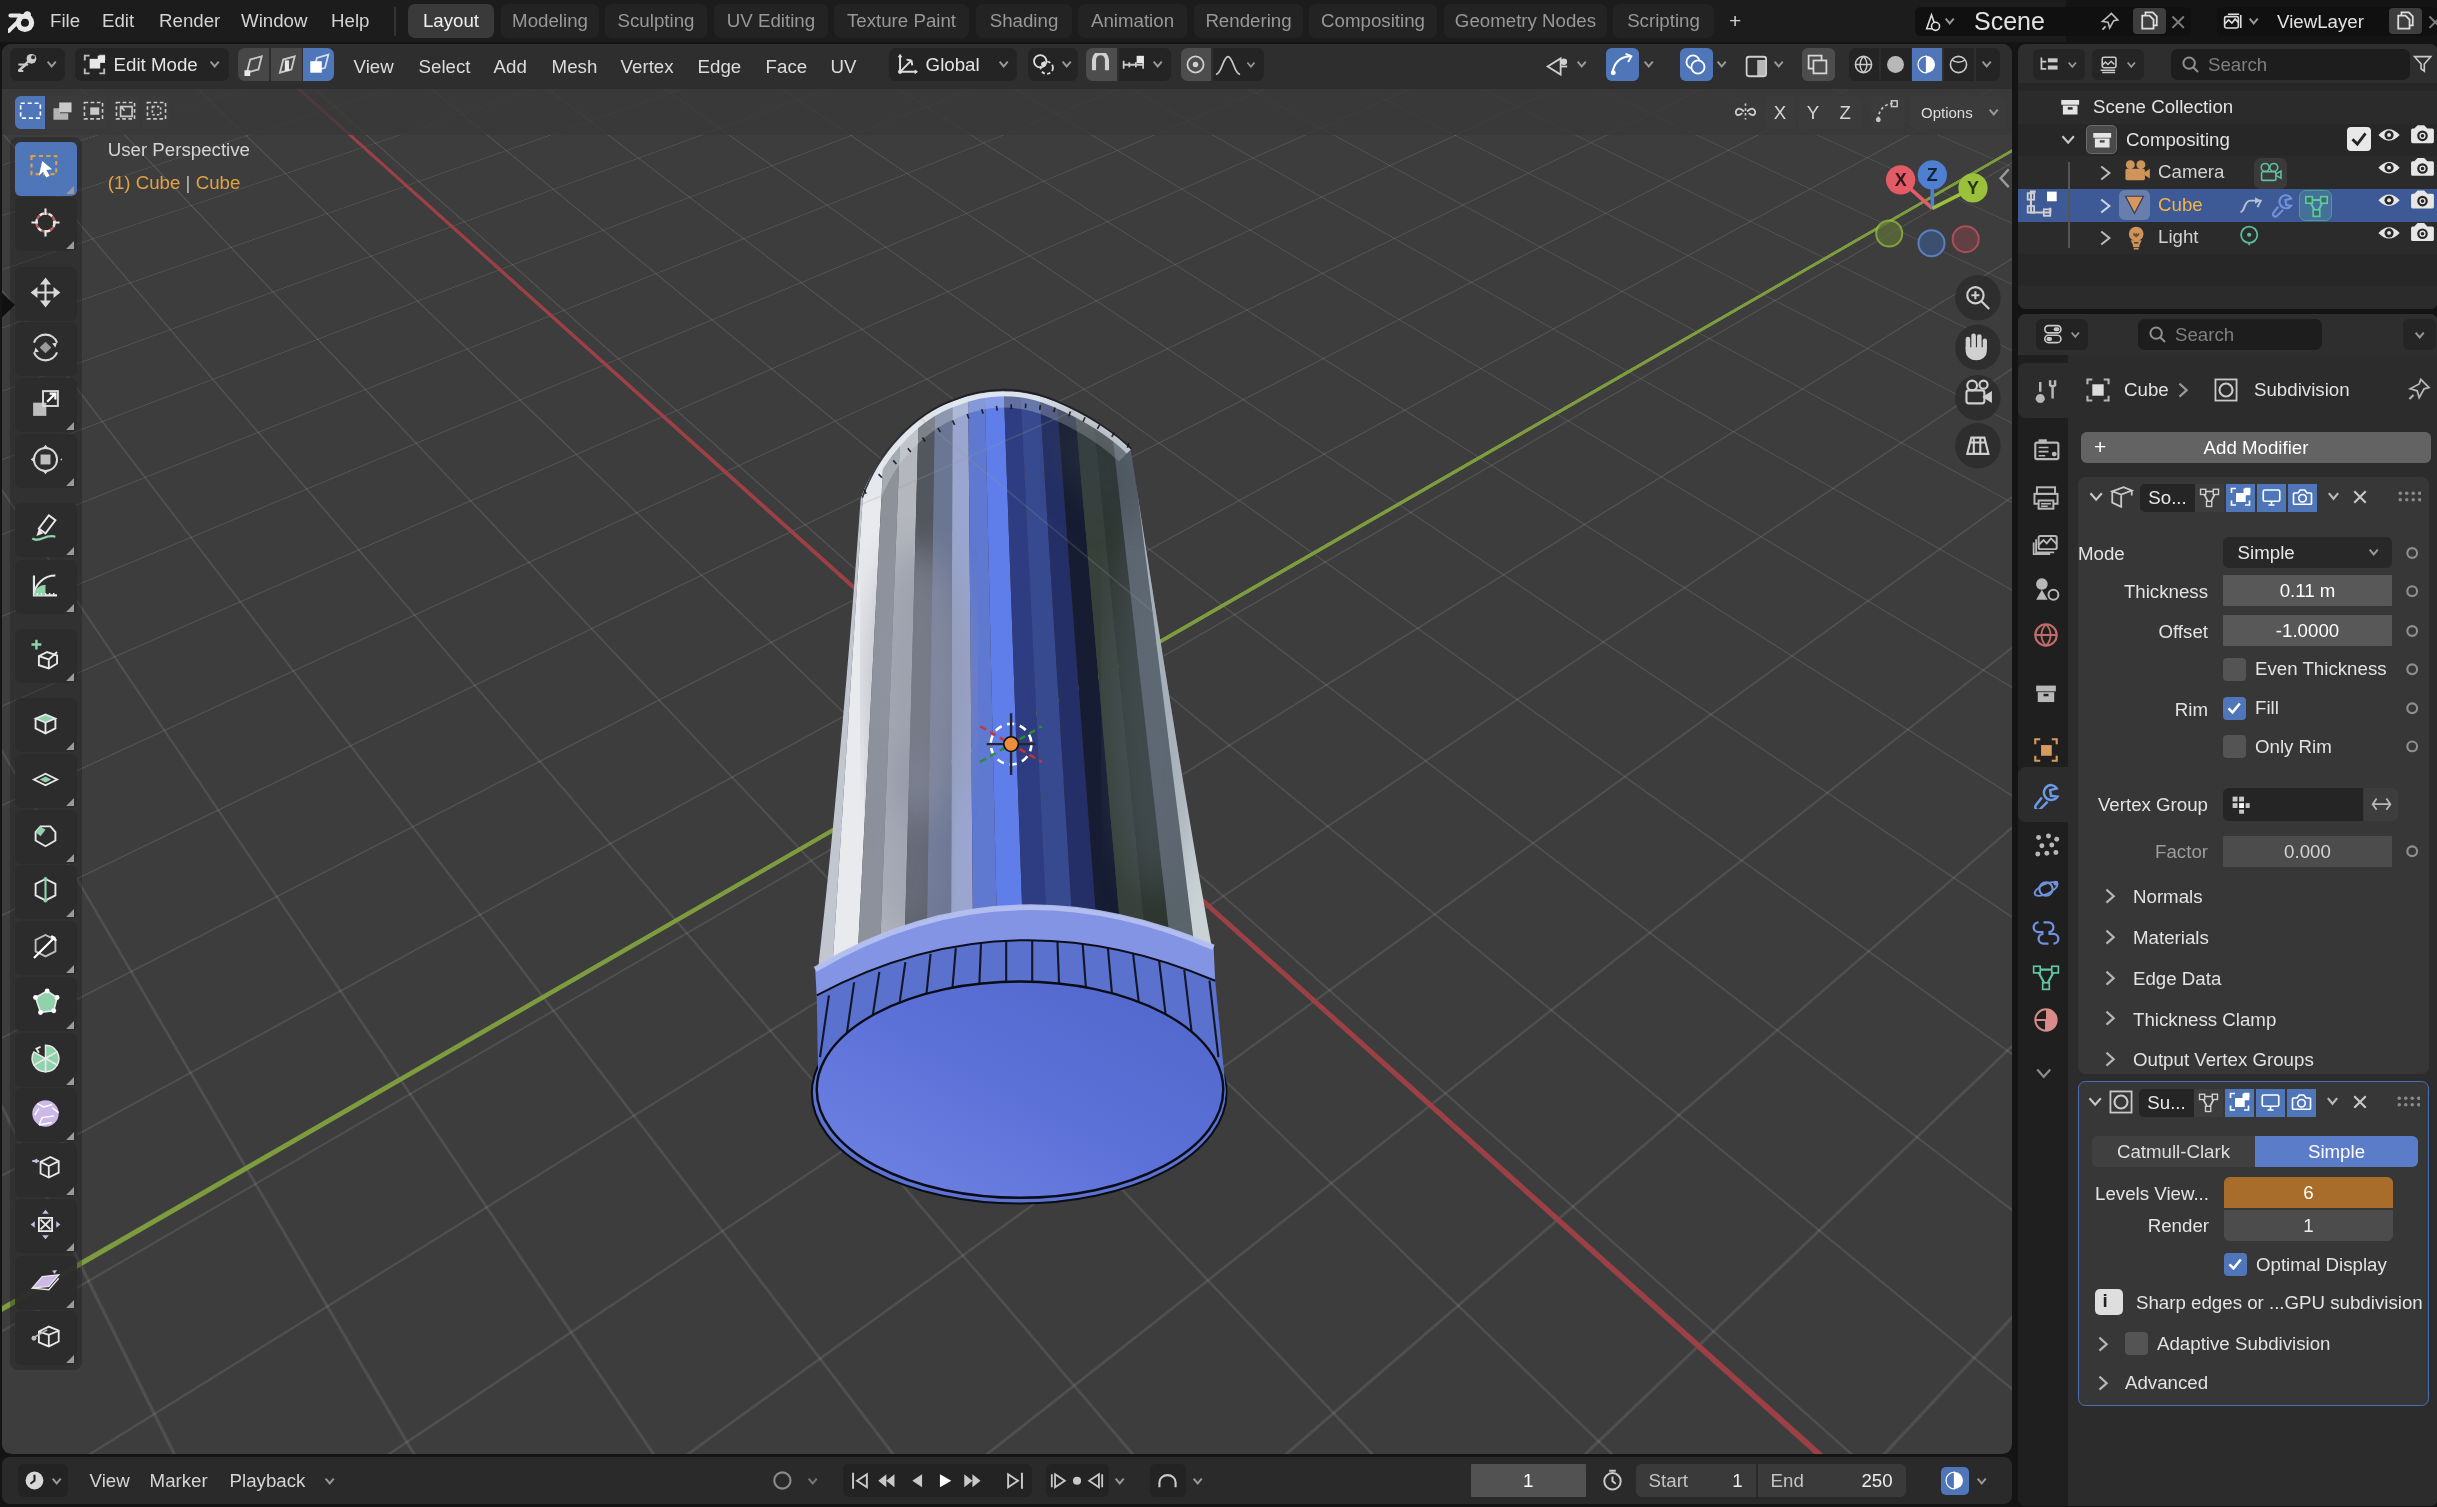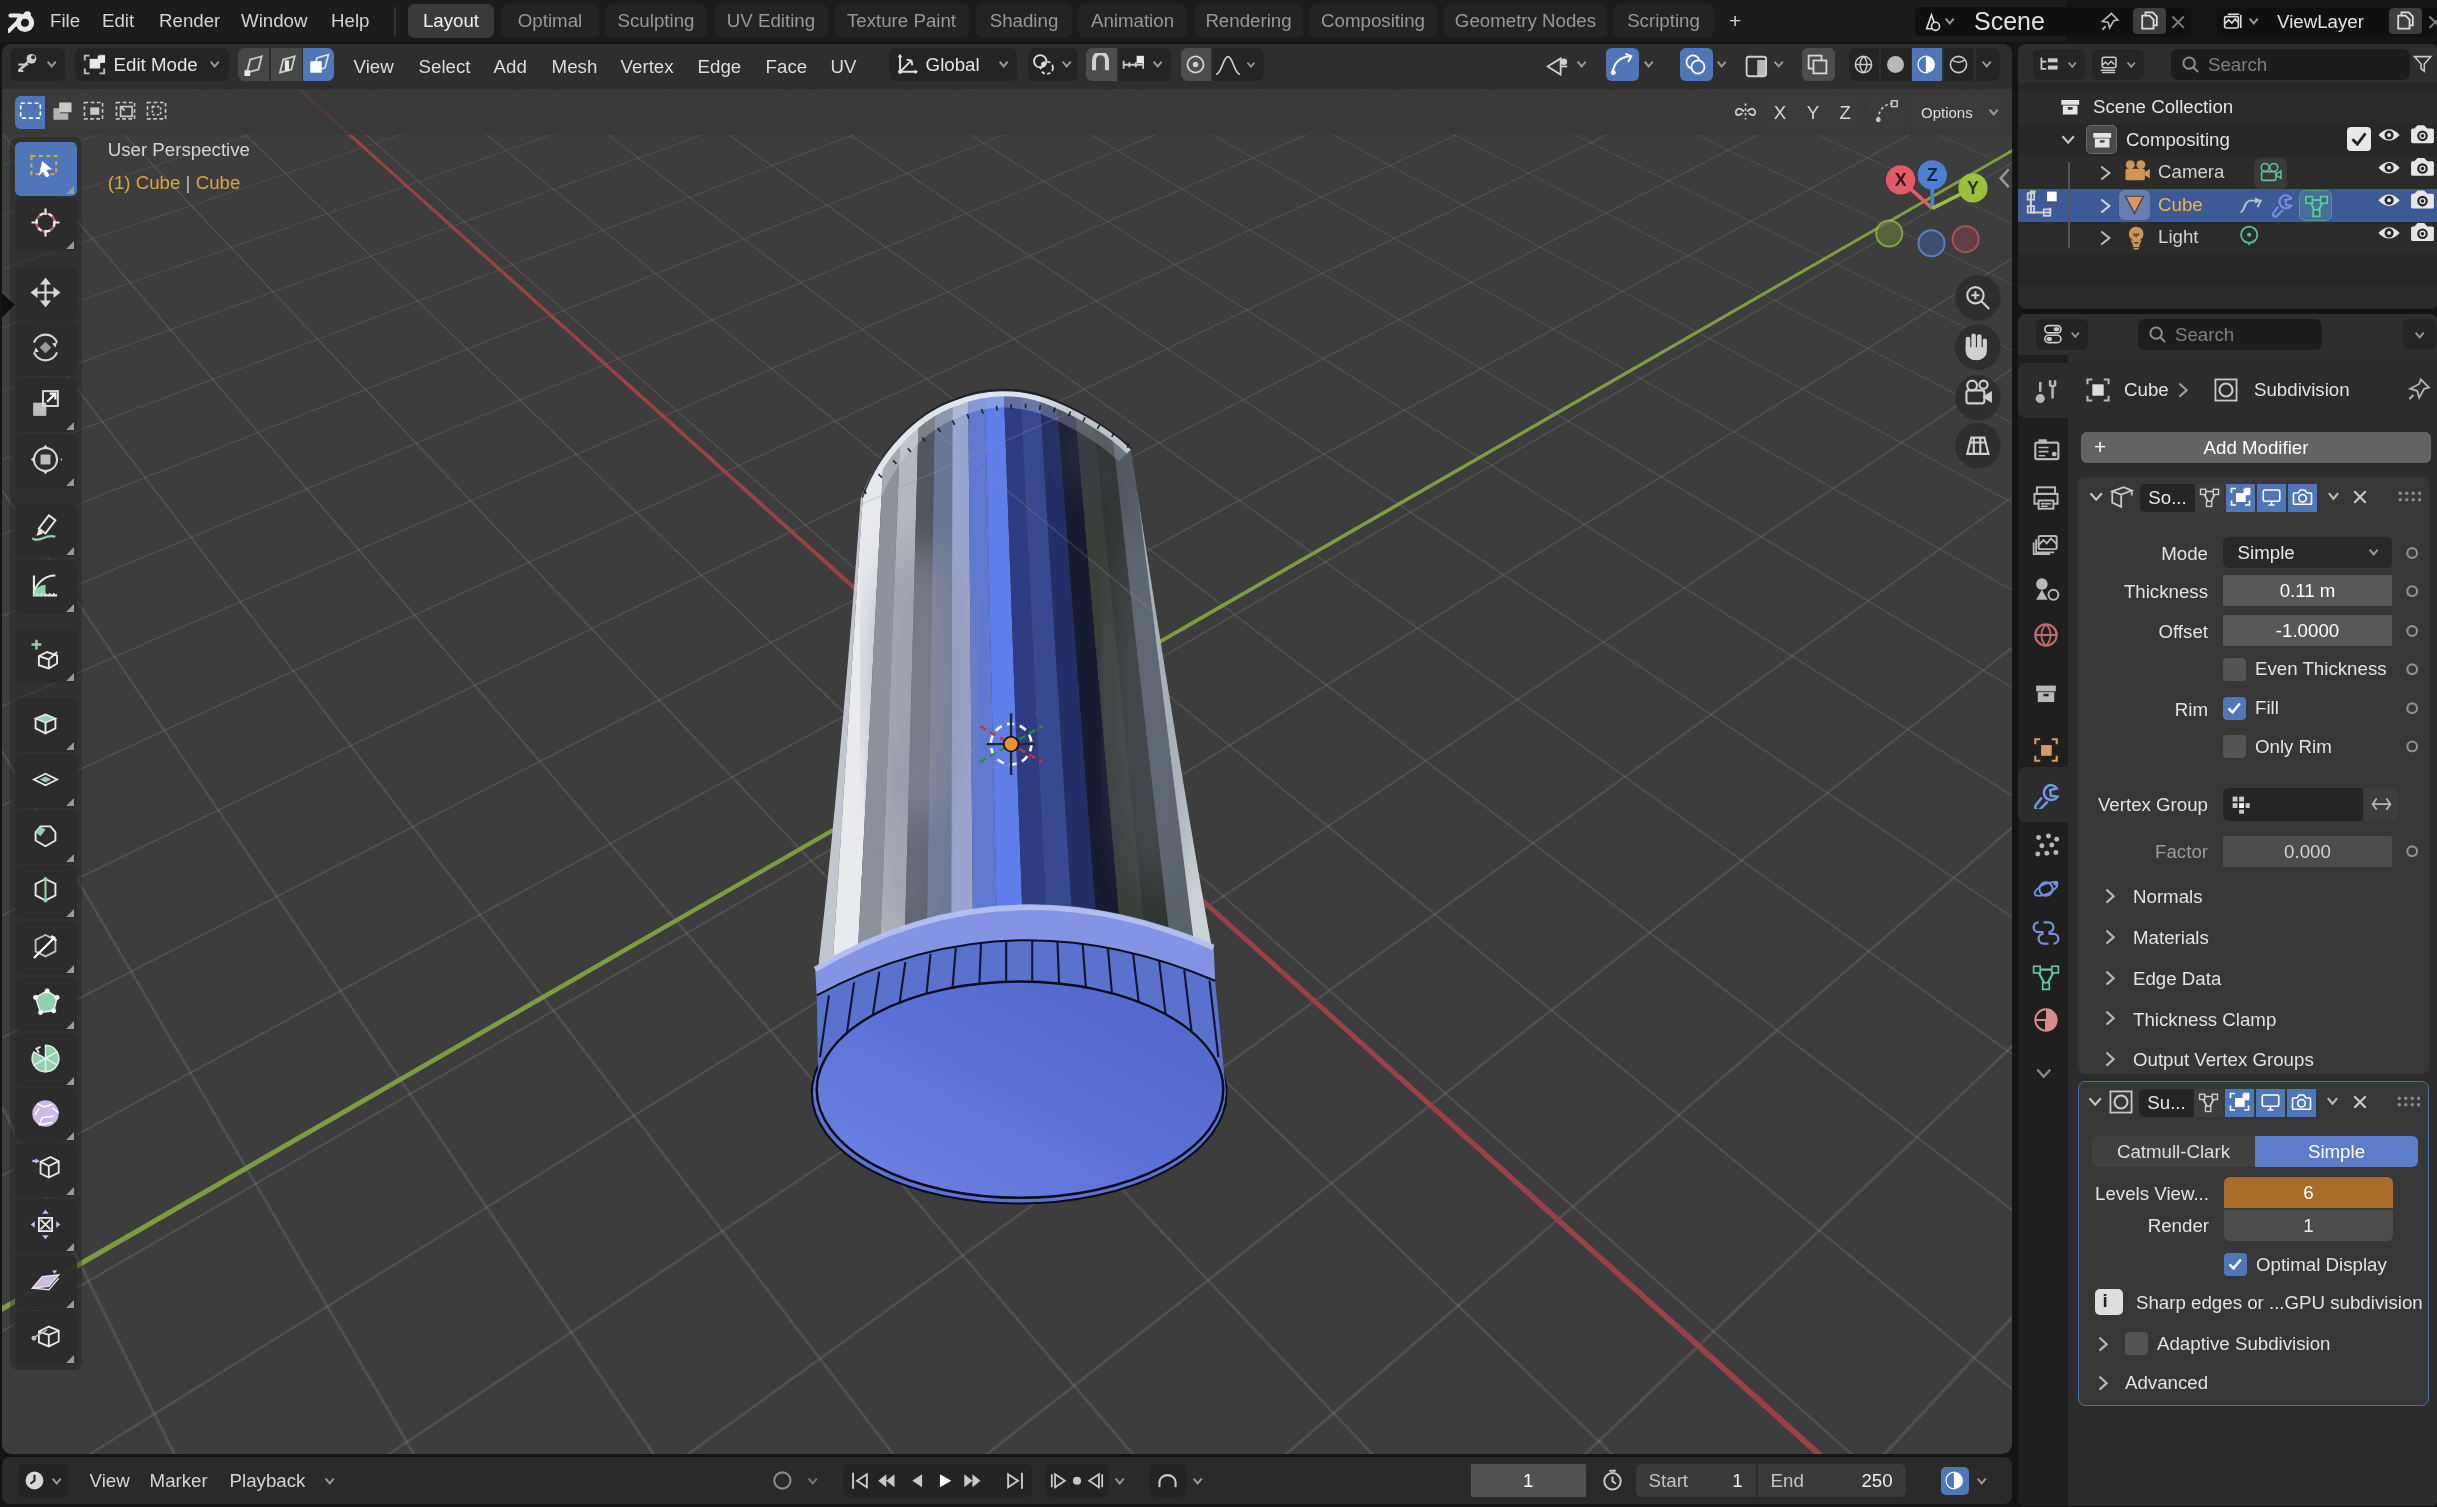--- a/index.html
+++ b/index.html
@@ -56,21 +56,21 @@
       <path d="M1 27 L15 13 M3 8 h12" stroke="#e8e8e8" stroke-width="5" stroke-linecap="round"></path>
       <circle cx="24" cy="7" r="4.5" fill="#e8e8e8"></circle>
     </svg>
     <div class="menutxt" style="left:50px">File</div>
     <div class="menutxt" style="left:102px">Edit</div>
     <div class="menutxt" style="left:159px">Render</div>
     <div class="menutxt" style="left:241px">Window</div>
     <div class="menutxt" style="left:331px">Help</div>
     <div class="abs" style="left:394px;top:6.5px;width:1.6px;height:29px;background:#333"></div>
     <div class="tab active" style="left:408px;width:86px">Layout</div>
-    <div class="tab" style="left:501px;width:98px">Optimal</div>
+    <div class="tab" style="left:501px;width:98px">Modeling</div>
     <div class="tab" style="left:605px;width:102px">Sculpting</div>
     <div class="tab" style="left:714px;width:114px">UV Editing</div>
     <div class="tab" style="left:834px;width:135px">Texture Paint</div>
     <div class="tab" style="left:976px;width:96px">Shading</div>
     <div class="tab" style="left:1078px;width:109px">Animation</div>
     <div class="tab" style="left:1194px;width:109px">Rendering</div>
     <div class="tab" style="left:1309px;width:128px">Compositing</div>
     <div class="tab" style="left:1444px;width:163px">Geometry Nodes</div>
     <div class="tab" style="left:1613px;width:101px">Scripting</div>
     <div class="menutxt" style="left:1729px;color:#cfcfcf;font-size:21px">+</div>
@@ -1105,21 +1105,21 @@
             <circle cx="4" cy="4" r="2.2"></circle>
             <circle cx="12" cy="4" r="2.2"></circle>
             <circle cx="20" cy="4" r="2.2"></circle>
             <circle cx="28" cy="4" r="2.2"></circle>
             <circle cx="4" cy="12" r="2.2"></circle>
             <circle cx="12" cy="12" r="2.2"></circle>
             <circle cx="20" cy="12" r="2.2"></circle>
             <circle cx="28" cy="12" r="2.2"></circle>
           </g>
       </svg>
-      <div class="rowlabel" style="left:0;top:66px;width:130px;text-align:right">Mode</div>
+      <div class="rowlabel" style="left:0;top:66px;width:130px;">Mode</div>
       <div class="abs" style="left:145px;top:60px;width:169px;height:31px;background:#282828;border-radius:5.7px;color:#e8e8e8;font-size:18.7px;line-height:31px"><span style="margin-left:14.6px">Simple</span>
         <svg class="abs" style="left:145px;top:11.4px" width="11.4" height="8.1" viewBox="0 0 14 10">
             <path d="M2 2 L7 8 L12 2" stroke="#999" stroke-width="2.4" fill="none"></path>
           </svg>
       </div>
       <div class="rowlabel" style="left:0;top:104px;width:130px;text-align:right">Thickness</div>
       <div class="field" style="left:145px;top:98px;width:169px;height:31px;line-height:31px">0.11 m</div>
       <div class="rowlabel" style="left:0;top:144px;width:130px;text-align:right">Offset</div>
       <div class="field" style="left:145px;top:138px;width:169px;height:31px;line-height:31px">-1.0000</div>
       <div class="abs" style="left:145px;top:181px;width:23px;height:23px;background:#545454;border-radius:4.1px"></div>

